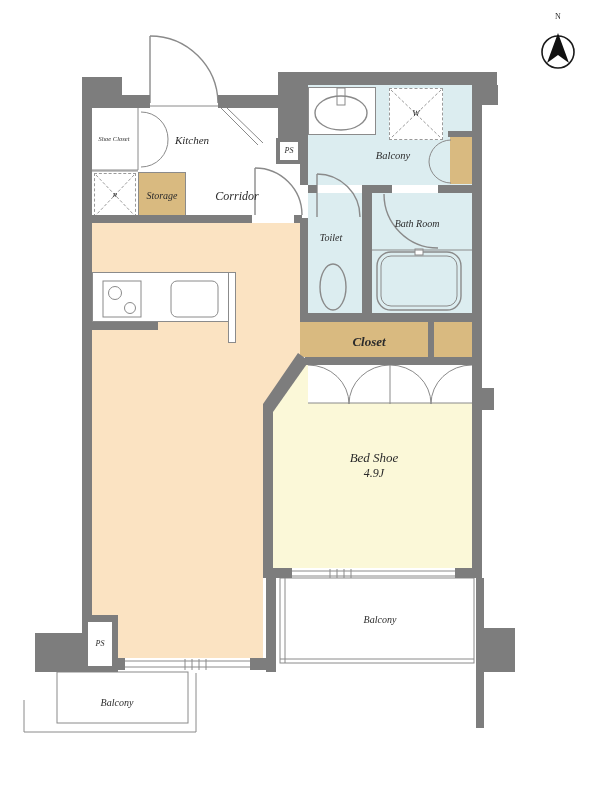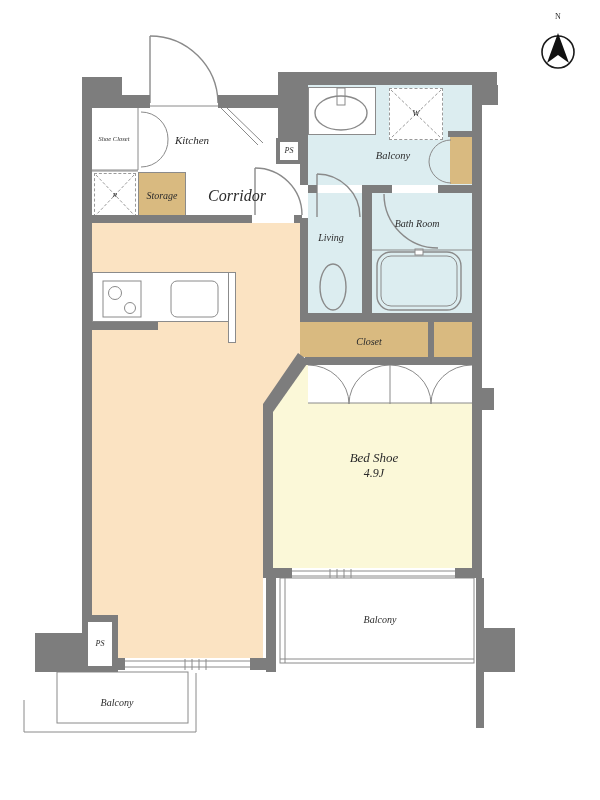--- a/index.html
+++ b/index.html
@@ -184,29 +184,29 @@
   </svg>
 
   <div class="abs wall" style="left:276px;top:138px;width:26px;height:26px;"></div>
   <div class="abs wallwhite" style="left:280px;top:142px;width:18px;height:18px;"></div>
   <div class="abs wall" style="left:82px;top:615px;width:36px;height:57px;"></div>
   <div class="abs wallwhite" style="left:88px;top:622px;width:24px;height:44px;"></div>
 
   <div class="abs label" style="left:114px;top:139px;font-size:6.5px;">Shoe Closet</div>
   <div class="abs label" style="left:192px;top:141px;font-size:11px;">Kitchen</div>
   <div class="abs label" style="left:162px;top:196px;font-size:10px;">Storage</div>
-  <div class="abs label" style="left:237px;top:196px;font-size:16px;">Corridor</div>
+  <div class="abs label" style="left:237px;top:196px;font-size:12px;">Corridor</div>
   <div class="abs label" style="left:289px;top:151px;font-size:8px;">PS</div>
   <div class="abs label" style="left:100px;top:644px;font-size:8px;">PS</div>
   <div class="abs label" style="left:115px;top:195px;font-size:7px;">R</div>
   <div class="abs label" style="left:416px;top:114px;font-size:9px;">W</div>
   <div class="abs label" style="left:393px;top:156px;font-size:10.5px;">Balcony</div>
-  <div class="abs label" style="left:331px;top:238px;font-size:10px;">Living</div>
+  <div class="abs label" style="left:331px;top:238px;font-size:10px;">Toilet</div>
   <div class="abs label" style="left:417px;top:224px;font-size:10px;">Bath Room</div>
-  <div class="abs label" style="left:369px;top:342px;font-size:10px;">Closet</div>
+  <div class="abs label" style="left:369px;top:342px;font-size:13px;font-weight:bold;">Closet</div>
   <div class="abs label" style="left:374px;top:466px;font-size:13px;">
     <div>Bed Shoe</div>
     <div style="font-size:12px;">4.9J</div>
   </div>
   <div class="abs label" style="left:380px;top:620px;font-size:10px;">Balcony</div>
   <div class="abs label" style="left:117px;top:703px;font-size:10px;">Balcony</div>
   <div class="abs label" style="left:558px;top:17px;font-size:8px;font-style:normal;">N</div>
 
 </div>
 

